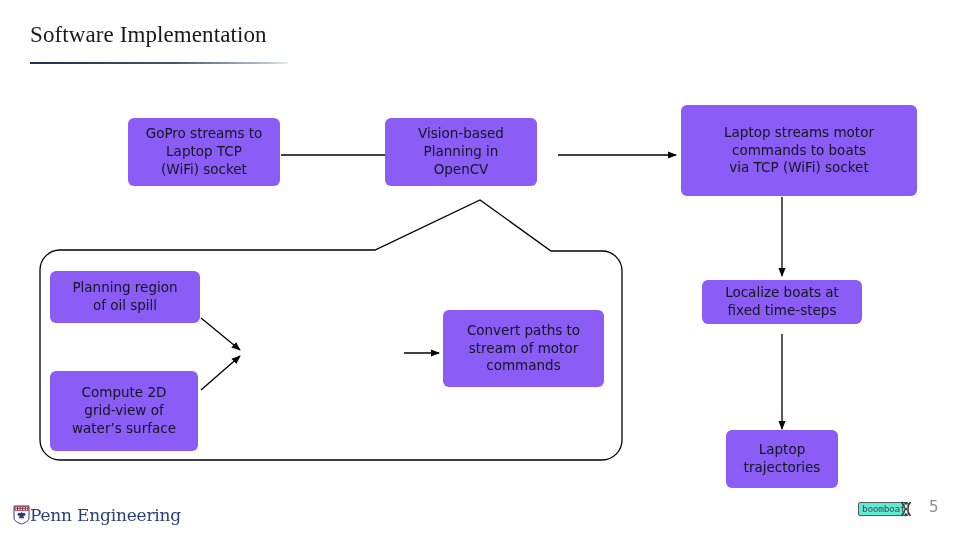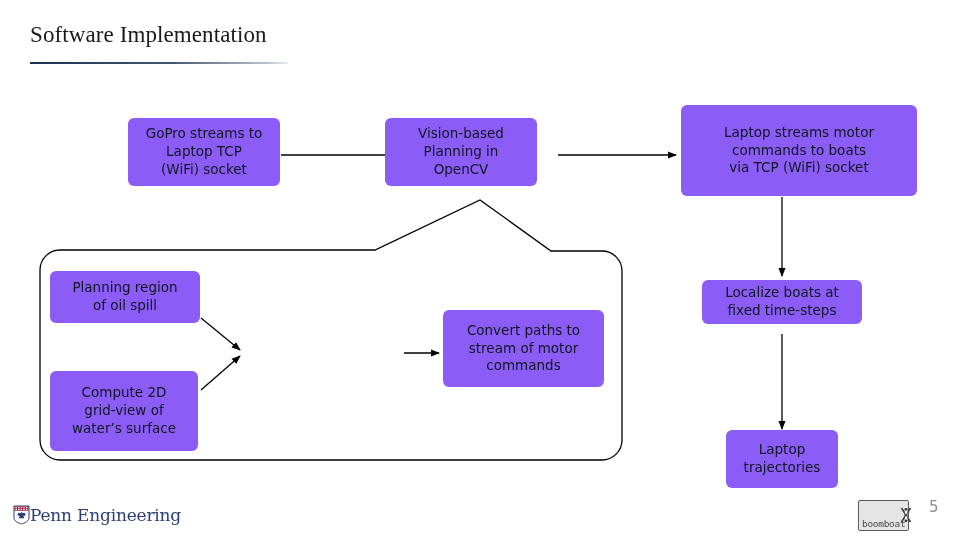--- a/index.html
+++ b/index.html
@@ -79,26 +79,26 @@
   #boomboat-logo {
     position: absolute;
     left: 858px;
     top: 500px;
     display: flex;
     align-items: center;
   }
   #boomboat-box {
     border: 1.4px solid #5a5a5a;
     border-radius: 2px;
-    padding: 18px 3px 1px 3px;
+    padding: 1px 3px 1px 3px;
     font-family: "DejaVu Sans Mono", "Liberation Mono", monospace;
     font-size: 9.5px;
     letter-spacing: -0.3px;
     color: #4a4a4a;
-    background: #e5e5e5;
+    background: #5eead4;
     line-height: 1;
   }
   #boomboat-mark {
     position: relative;
     width: 12px;
     height: 18px;
     margin-left: -9px;
   }
   #page-number {
     position: absolute;

